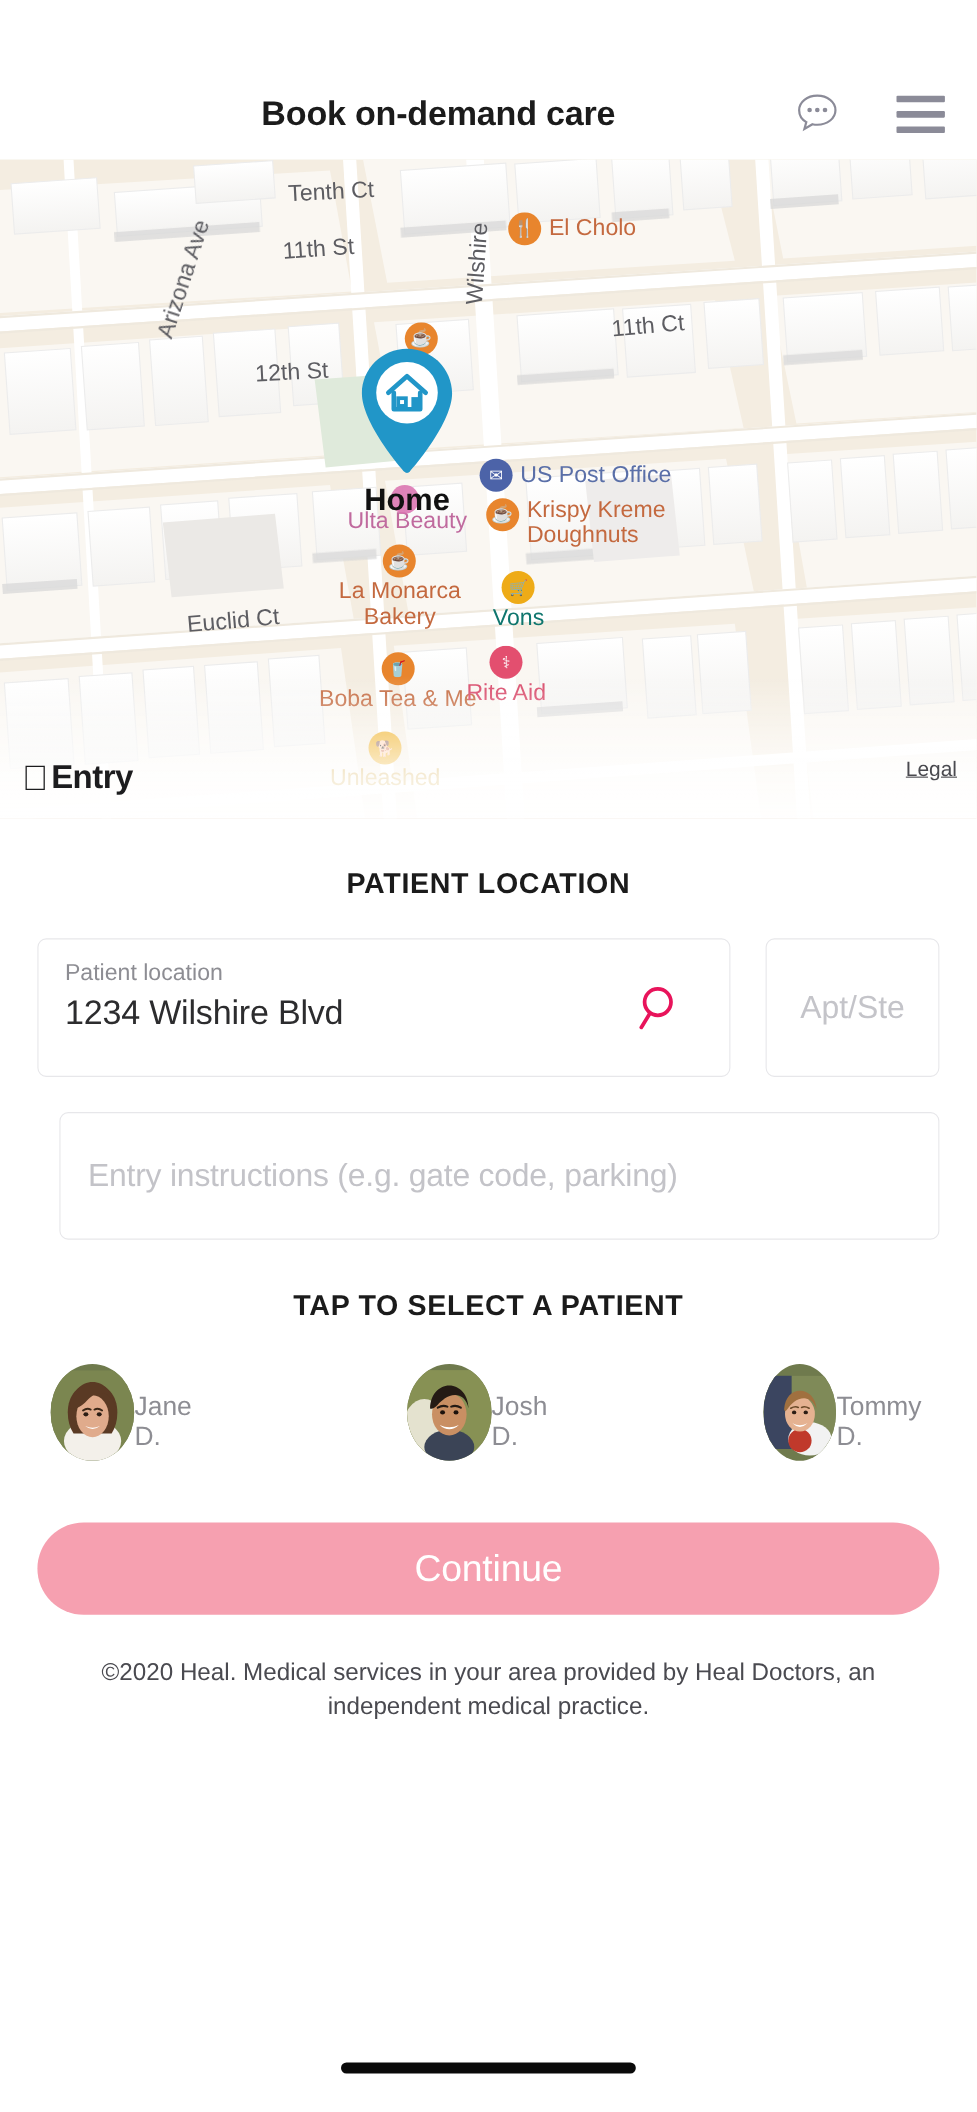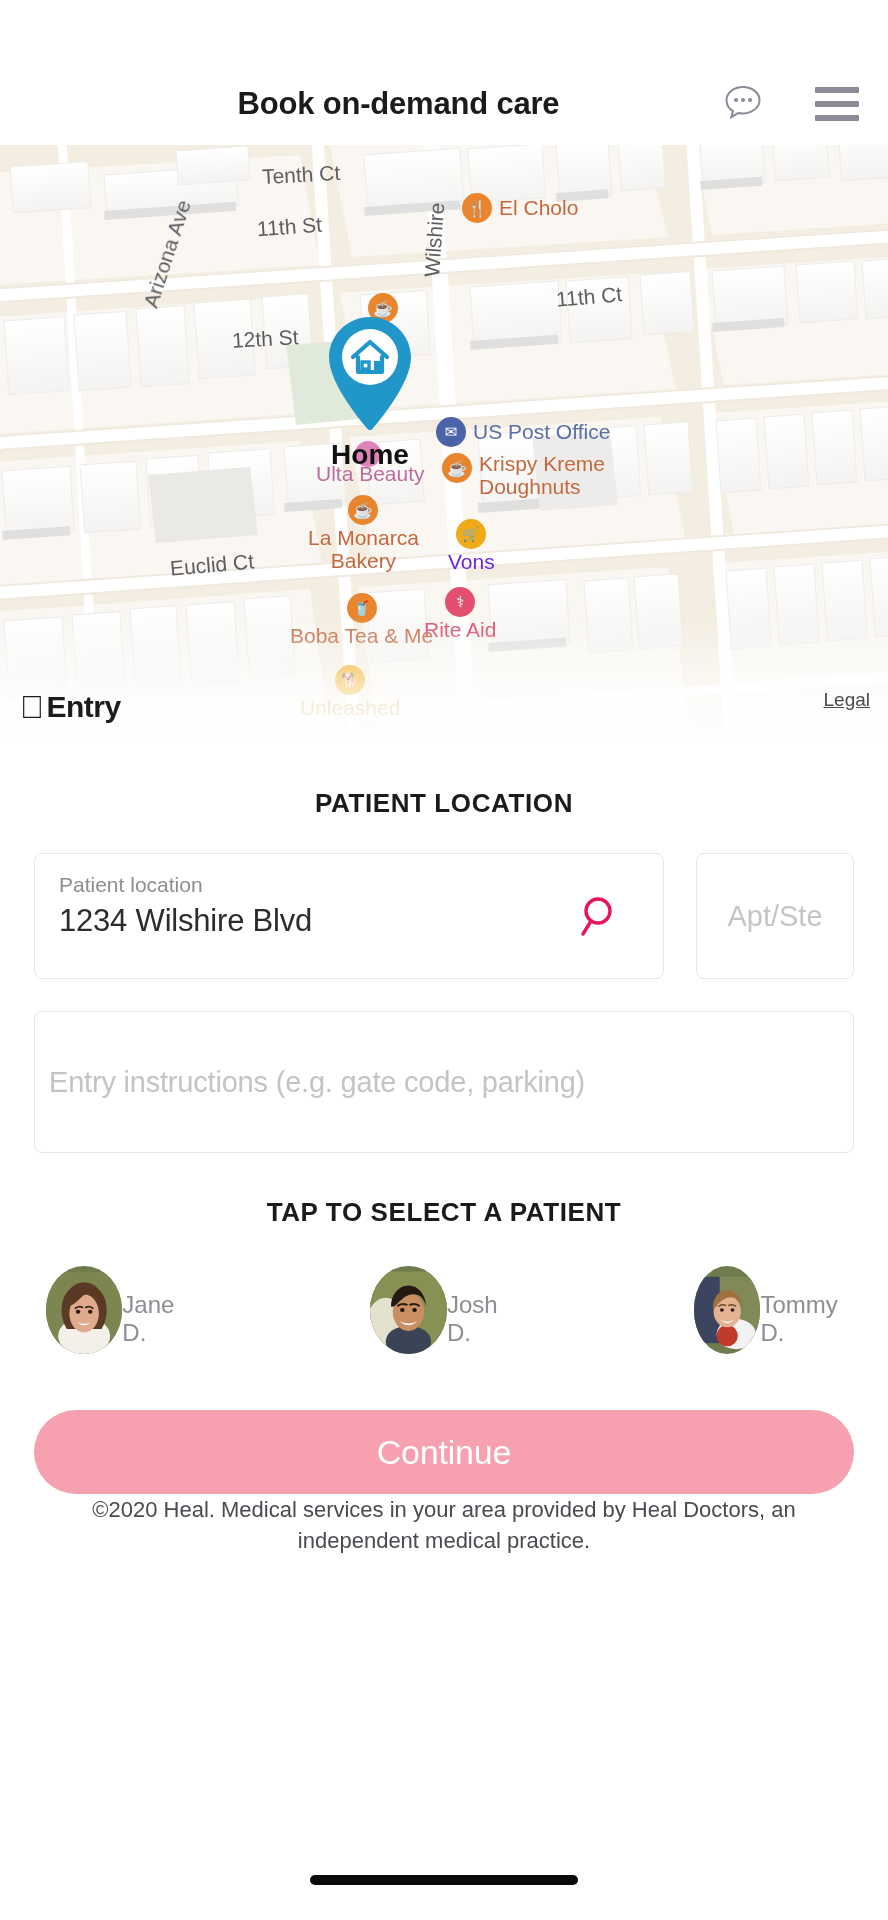--- a/index.html
+++ b/index.html
@@ -106,22 +106,22 @@
   .loc-main { flex:1 1 auto; height:126px; padding: 18px 22px 0 24px; position:relative; display:flex; flex-direction:column; }
   .loc-caption { font-size:21px; color:#8d8d93; line-height:1.2; }
   .loc-value { font-size:31px; color:#2c2c2e; margin-top:6px; letter-spacing:-0.2px; }
   .search-icon { position:absolute; right:40px; top:50%; transform:translateY(-50%); width:44px; height:44px; }
   .apt-field {
     width:158px; height:126px; display:flex; align-items:center; justify-content:center;
     font-size:29px; color:#c4c4c9;
   }
 
   .entry-field {
-    margin-top:32px; height:142px; display:flex; align-items:center;
-    padding: 0 14px; font-size:29px; color:#c3c3c8; letter-spacing:-0.2px;
+    margin-top:32px; height:116px; display:flex; align-items:center;
+    padding: 0 25px; font-size:29px; color:#c3c3c8; letter-spacing:-0.2px;margin-left:20px;
   }
 
   .patients {
     display:flex; justify-content:space-between; align-items:flex-start;
     margin-top:38px; padding: 0 12px;
   }
   .patient { width:148px; display:flex; flex-direction:row; align-items:center; }
   .avatar {
     width:88px; height:88px; border-radius:50%;
     overflow:hidden; position:relative; background:#6f7a4d;
@@ -133,21 +133,21 @@
 
   .continue-btn {
     margin-top:56px; height:84px; border-radius:50px;
     background:#f6a0b0; color:#ffffff;
     display:flex; align-items:center; justify-content:center;
     font-size:34px; font-weight:400; border:none; cursor:pointer;
     letter-spacing:-0.2px;
   }
 
   .footer {
-    text-align:center;
+    margin-top:36px; text-align:center;
     font-size:22px; line-height:1.42; color:#4a4a50; padding: 0 18px;
   }
 
   .home-indicator-wrap {
     margin-top:auto; height:80px; display:flex; align-items:center; justify-content:center;
   }
   .home-indicator { width:268px; height:10px; border-radius:5px; background:#0a0a0a; }
 </style>
 </head>
 <body>
@@ -334,21 +334,21 @@
       <div style="position:absolute;left:355px;top:296px;width:26px;height:26px;border-radius:50%;background:#d96fae;opacity:.85;"></div>
 
       <div class="poi stack" style="left:308px;top:350px;">
         <span class="poi-dot" style="background:#e8852d;">☕</span>
         <span class="poi-label" style="color:#c4693f;white-space:pre-line;">La Monarca
 Bakery</span>
       </div>
 
       <div class="poi stack" style="left:448px;top:374px;">
         <span class="poi-dot" style="background:#eeab17;font-size:14px;">🛒</span>
-        <span class="poi-label" style="color:#6d28d9;">Vons</span>
+        <span class="poi-label" style="color:#0f766e;">Vons</span>
       </div>
 
       <div class="poi stack" style="left:290px;top:448px;">
         <span class="poi-dot" style="background:#e8852d;font-size:14px;">🥤</span>
         <span class="poi-label" style="color:#c4693f;">Boba Tea &amp; Me</span>
       </div>
 
       <div class="poi stack" style="left:424px;top:442px;">
         <span class="poi-dot" style="background:#e34f6f;font-size:15px;">⚕</span>
         <span class="poi-label" style="color:#d94a6a;">Rite Aid</span>

